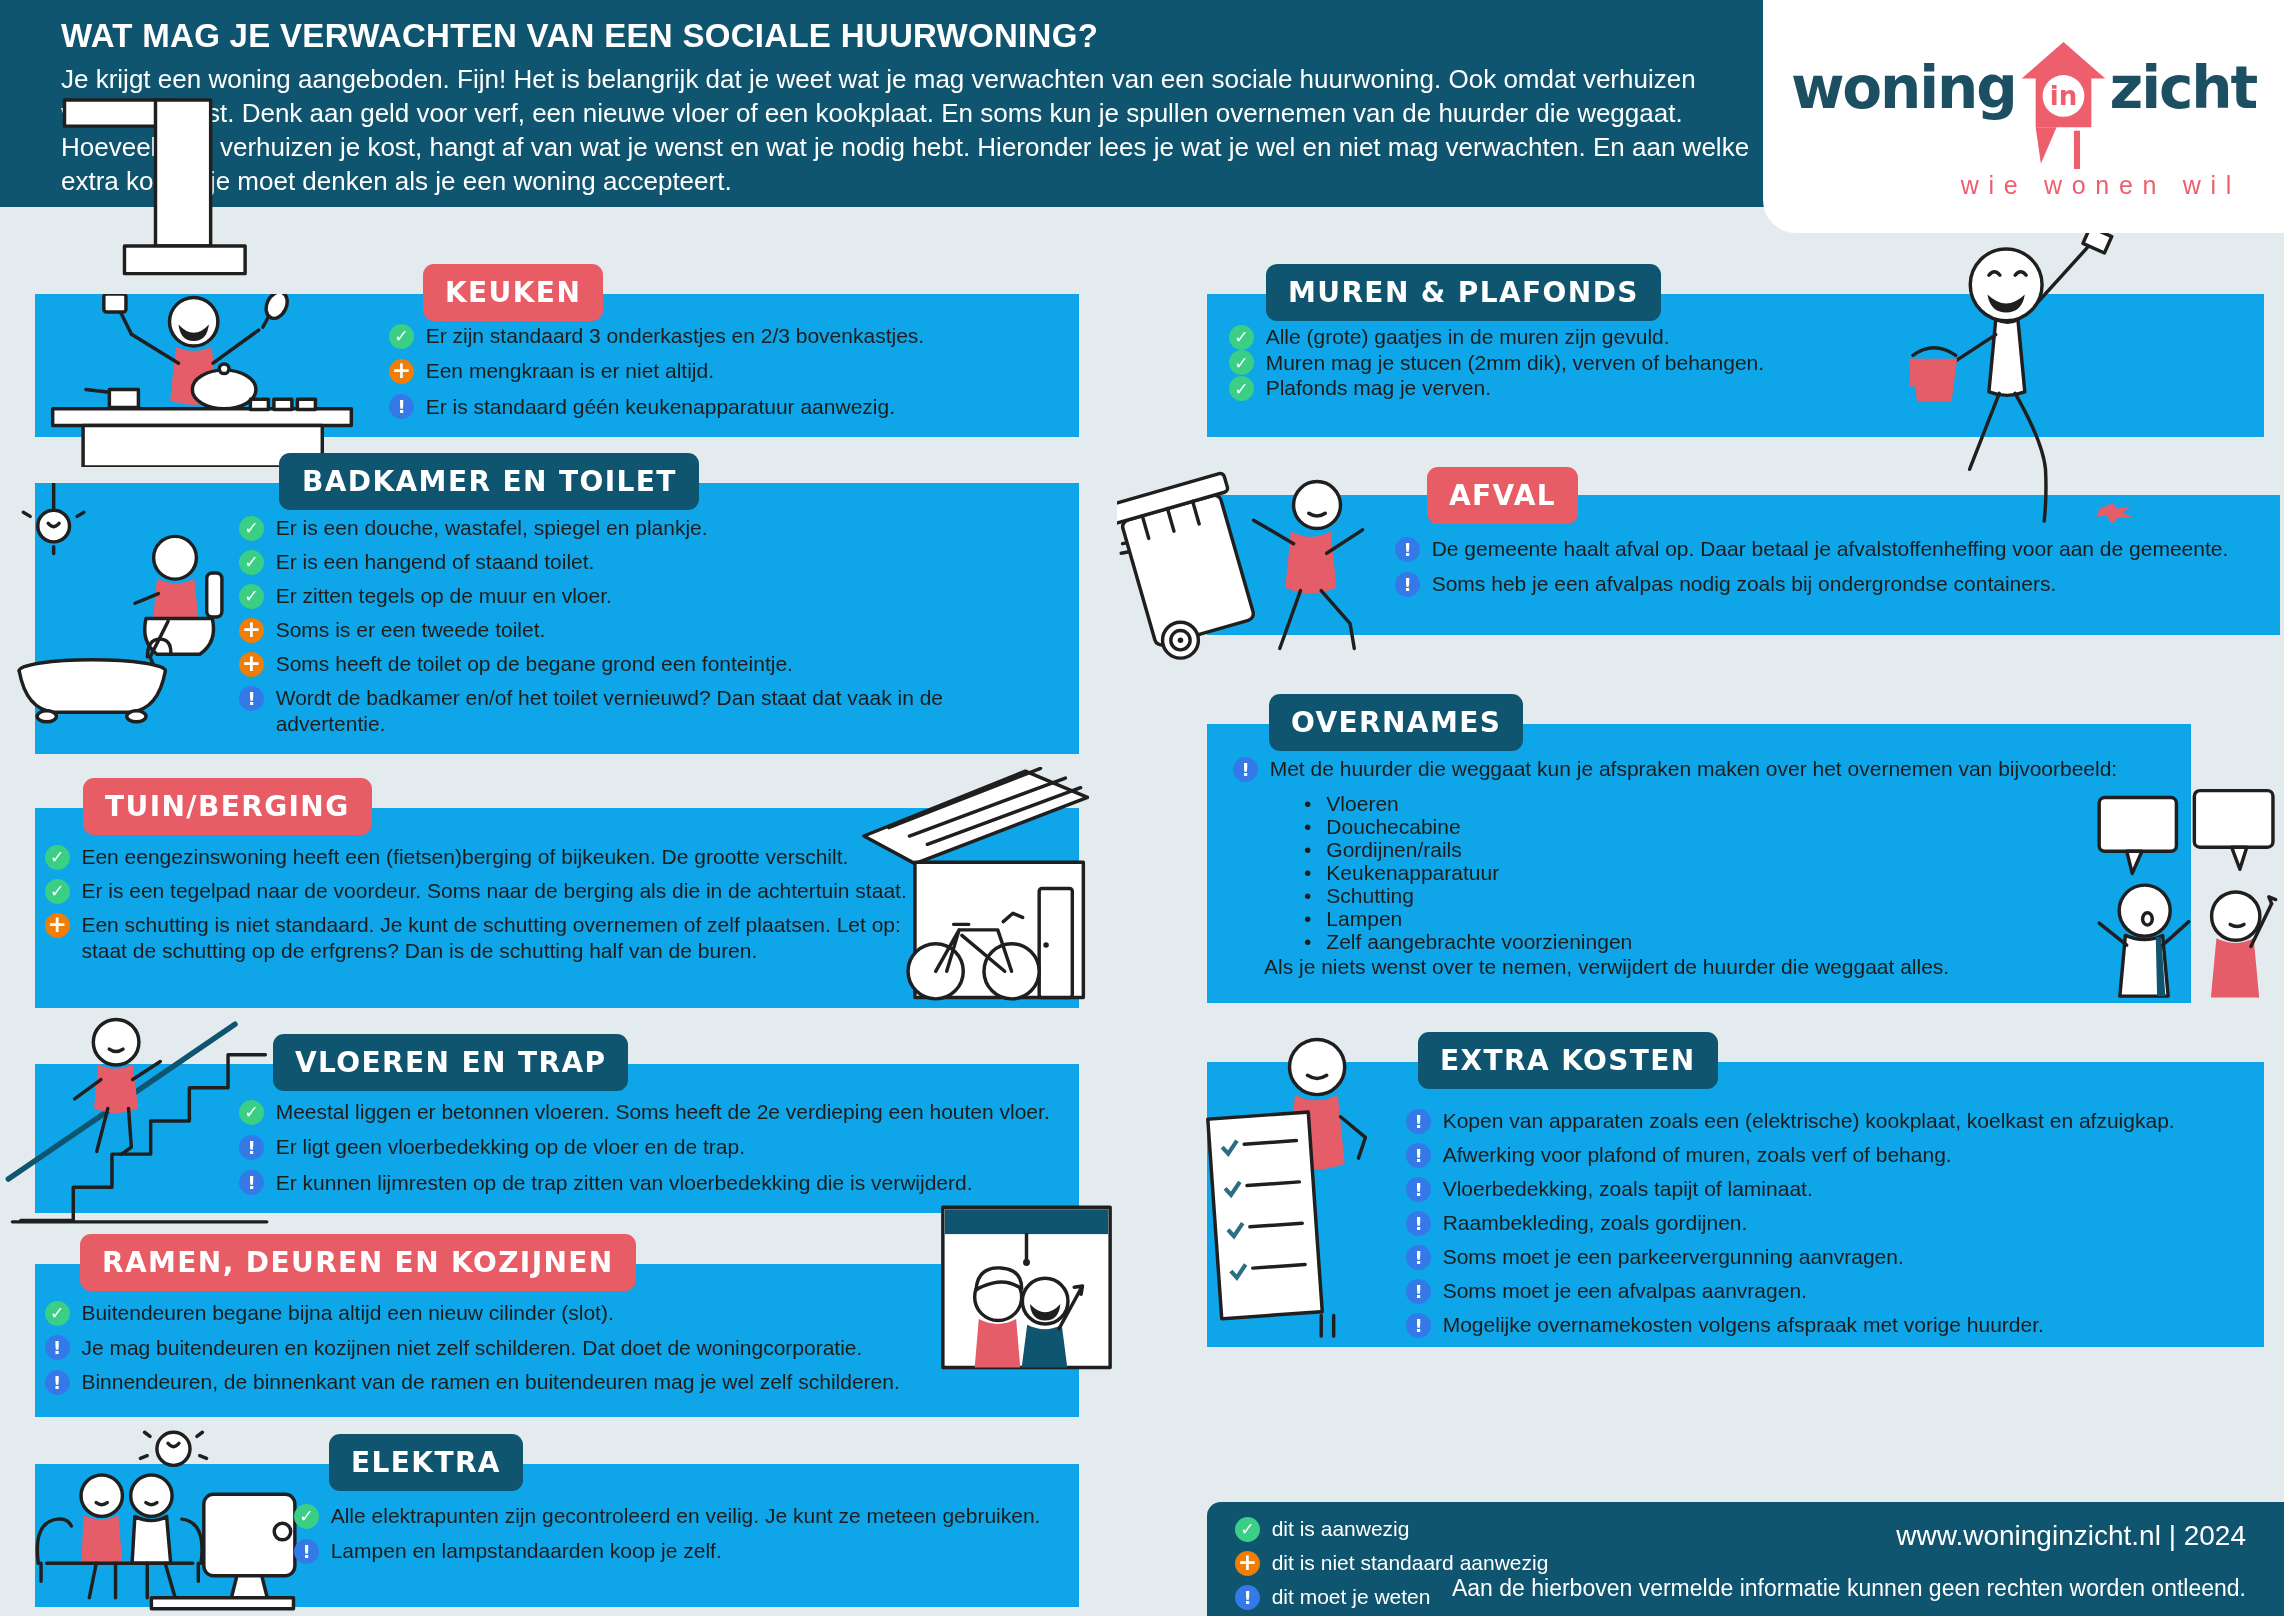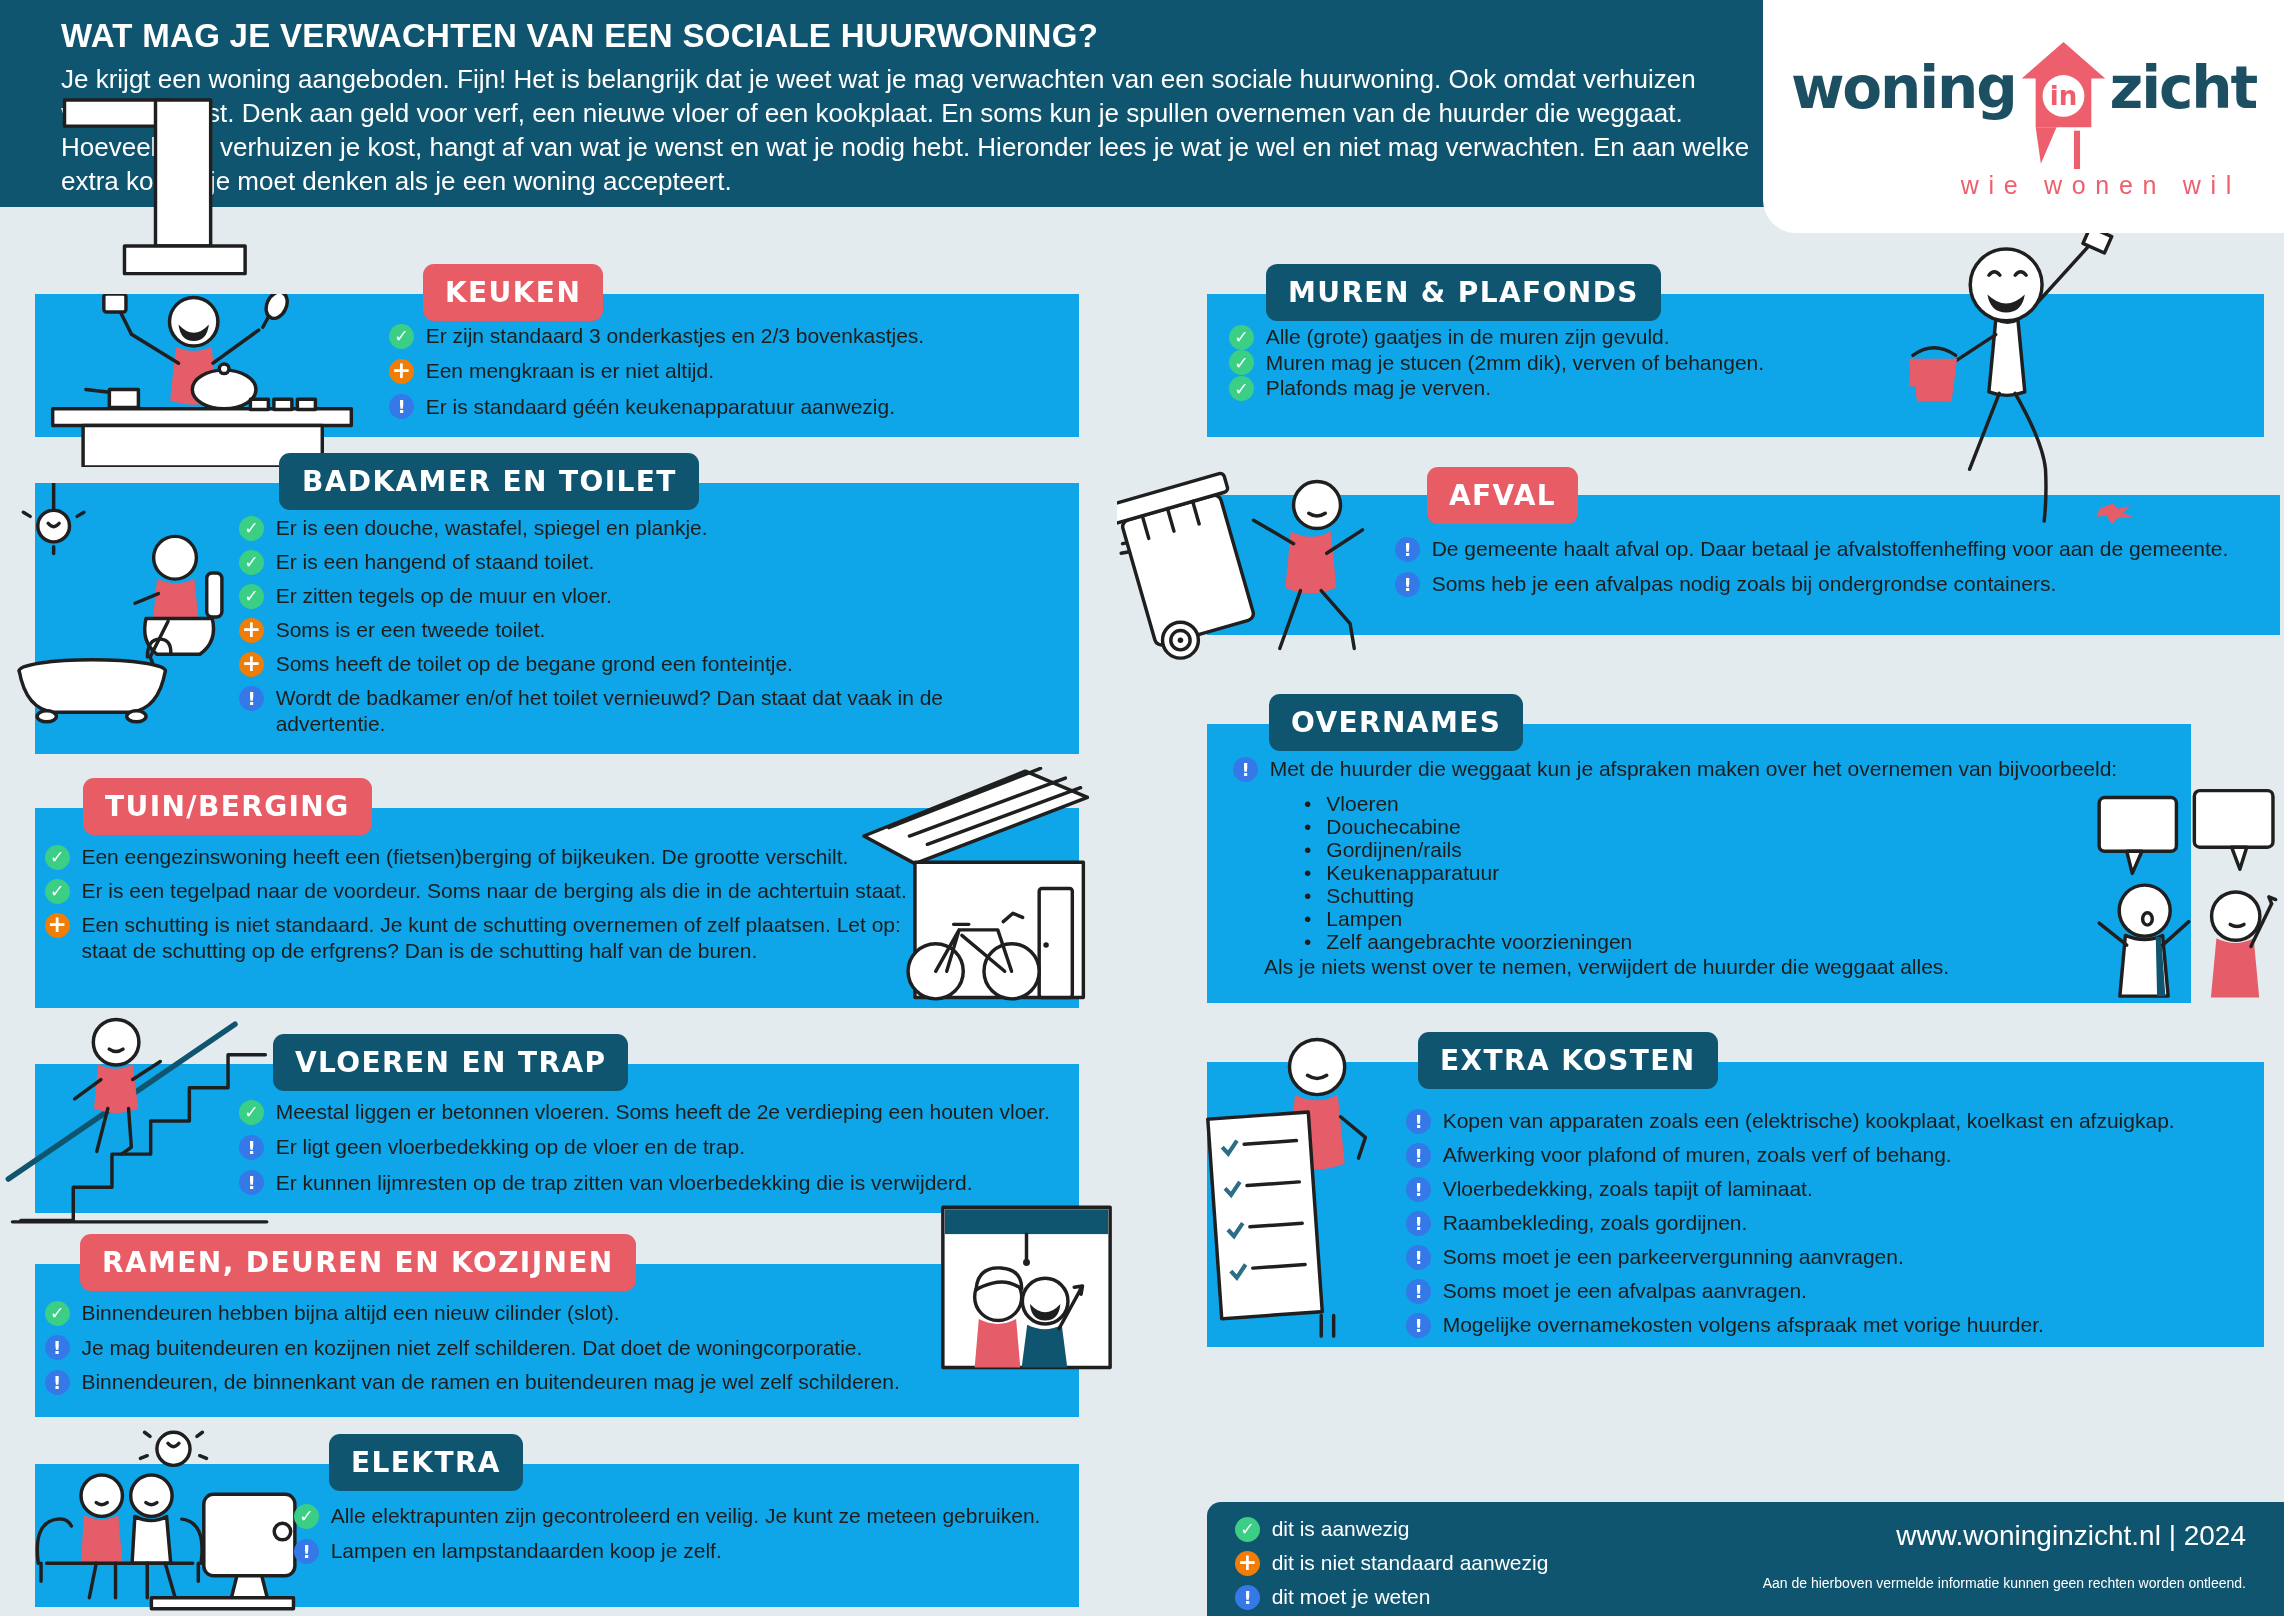--- a/index.html
+++ b/index.html
@@ -88,21 +88,21 @@
   #card-elektra{left:35px;top:1464px;width:1044px;height:143px;}
   #card-elektra .badge{left:294px;}
   #card-elektra .items{left:259px;top:39px;gap:9.7px;width:760px;}
 
   
   .footer{position:absolute;left:1207px;top:1502px;width:1077px;height:114px;background:#10556f;
           border-radius:14px 0 0 0;z-index:5;}
   .legend{position:absolute;left:28px;top:14px;display:flex;flex-direction:column;gap:8.3px;}
   .legend .i .t{color:#fff;font-size:21px;line-height:25px;}
   .website{position:absolute;right:38px;top:18px;color:#fff;font-size:28px;white-space:nowrap;}
-  .disclaimer{position:absolute;right:38px;top:73px;color:#fff;font-size:14px;white-space:nowrap;}
+  .disclaimer{position:absolute;right:38px;top:73px;color:#fff;font-size:23px;white-space:nowrap;}
 
   svg .ln{stroke:#1f1f1f;stroke-width:5;fill:none;stroke-linecap:round;stroke-linejoin:round;}
   svg .fw{stroke:#1f1f1f;stroke-width:5;fill:#fff;stroke-linecap:round;stroke-linejoin:round;}
   svg .red{fill:#e45d68;stroke:none;}
   svg .teal{fill:#10556f;stroke:none;}
 </style>
 </head>
 <body>
 
 <div class="page">
@@ -470,21 +470,21 @@
       <path class="fw" d="M52,126 q2,-34 36,-32 q30,2 30,30 q-20,-14 -42,-8 q-16,4 -24,10z"></path>
       <path class="red" d="M56,168 q28,14 54,0 l6,70 l-66,0 z"></path>
       <circle class="fw" cx="152" cy="142" r="33"></circle>
       <path d="M130,146 q22,24 44,0 q-2,24 -22,24 q-20,0 -22,-24z" fill="#1f1f1f"></path>
       <path class="teal" d="M126,176 q26,13 50,0 l8,62 l-66,0 z" stroke="#1f1f1f" stroke-width="4"></path>
       <path class="ln" d="M172,182 l34,-62 M206,120 l-12,2 M206,120 l-2,12" stroke-width="4"></path>
     </svg>
     <div class="items">
       <div class="i">
         <span class="ic ic-check"></span>
-        <span class="t">Binnendeuren hebben bijna altijd een nieuw cilinder (slot).</span>
+        <span class="t">Buitendeuren begane bijna altijd een nieuw cilinder (slot).</span>
         </div>
       <div class="i">
         <span class="ic ic-exclaim"></span>
         <span class="t">Je mag buitendeuren en kozijnen niet zelf schilderen. Dat doet de woningcorporatie.</span>
         </div>
       <div class="i">
         <span class="ic ic-exclaim"></span>
         <span class="t">Binnendeuren, de binnenkant van de ramen en buitendeuren mag je wel zelf schilderen.</span>
         </div>
     </div>

